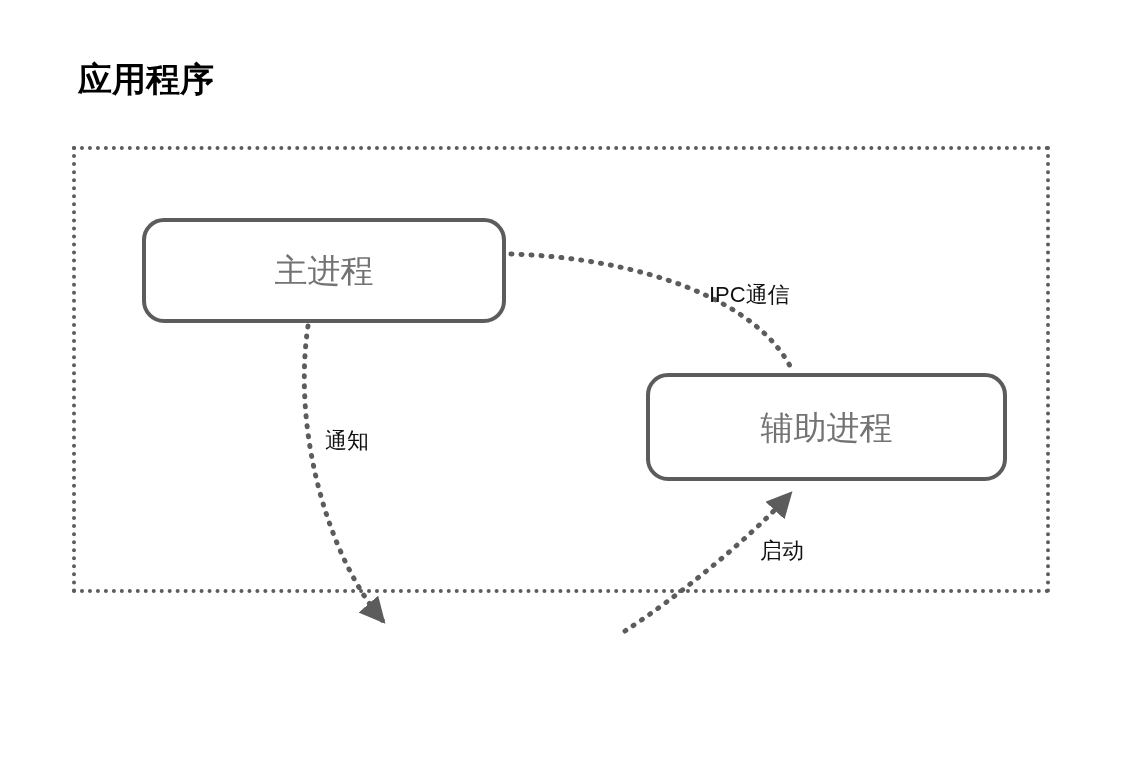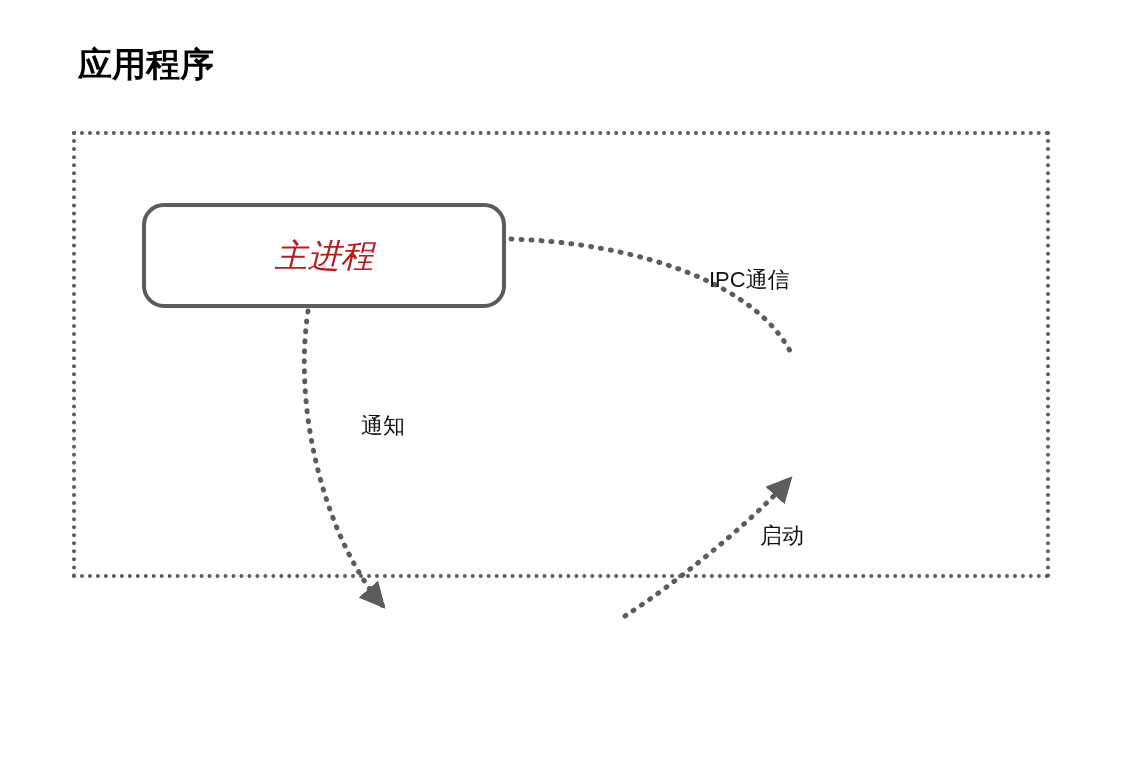--- a/index.html
+++ b/index.html
@@ -10,21 +10,21 @@
   body {
     width: 1126px;
     height: 780px;
     font-family: "Liberation Sans", "DejaVu Sans", sans-serif;
     position: relative;
     overflow: hidden;
   }
   #canvas {
     position: absolute;
     left: 0;
-    top: 0;
+    top: 15px;
     width: 1126px;
     height: 732px;
   }
   .diagram-title {
     position: absolute;
     left: 78px;
     top: 42px;
     font-size: 34px;
     font-weight: bold;
     color: #000000;
@@ -46,24 +46,23 @@
     box-sizing: border-box;
     border: 4px solid #5c5c5c;
     border-radius: 22px;
     background: #ffffff;
     display: flex;
     align-items: center;
     justify-content: center;
   }
   .node-label {
     font-size: 33px;
-    color: #b91c1c;
+    color: #737373;
     line-height: 1;
     white-space: nowrap;
-    font-style: italic;
   }
   #node-main {
     left: 142px;
     top: 203px;
     width: 364px;
     height: 105px;
   }
   #node-helper {
     left: 646px;
     top: 358px;
@@ -85,21 +84,20 @@
     background: transparent;
   }
   #edge-label-ipc {
     left: 709px;
     top: 241px;
     margin-top: 28px;
   }
   #edge-label-notify {
     left: 325px;
     top: 415px;
-    margin-left: 36px;
   }
   #edge-label-launch {
     left: 760px;
     top: 525px;
   }
   svg.edges {
     position: absolute;
     left: 0;
     top: 0;
     width: 1126px;
@@ -130,20 +128,23 @@
 
     <path d="M 308 311 C 292 420 330 545 383 606" fill="none" stroke="#5c5c5c" stroke-width="5" stroke-linecap="round" stroke-dasharray="1 9" marker-end="url(#arrow-notify)"></path>
 
     <path d="M 625 616 C 676 583 748 525 790 479" fill="none" stroke="#5c5c5c" stroke-width="5" stroke-linecap="round" stroke-dasharray="1 9" marker-end="url(#arrow-launch)"></path>
   </svg>
 
   <div class="node" id="node-main">
     <span class="node-label">主进程</span>
   </div>
 
+  <div class="node" id="node-helper">
+    <span class="node-label">辅助进程</span>
+  </div>
 
 
   <div class="edge-label" id="edge-label-ipc">IPC通信</div>
 
   <div class="edge-label" id="edge-label-notify">通知</div>
 
   <div class="edge-label" id="edge-label-launch">启动</div>
 
 </div>
 

